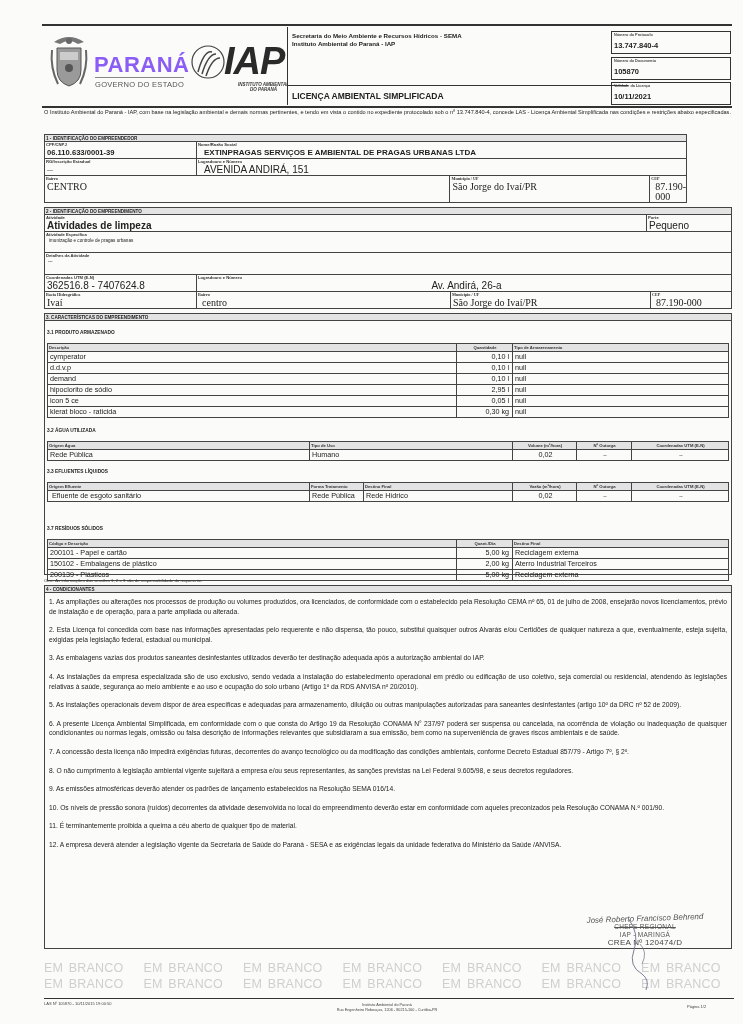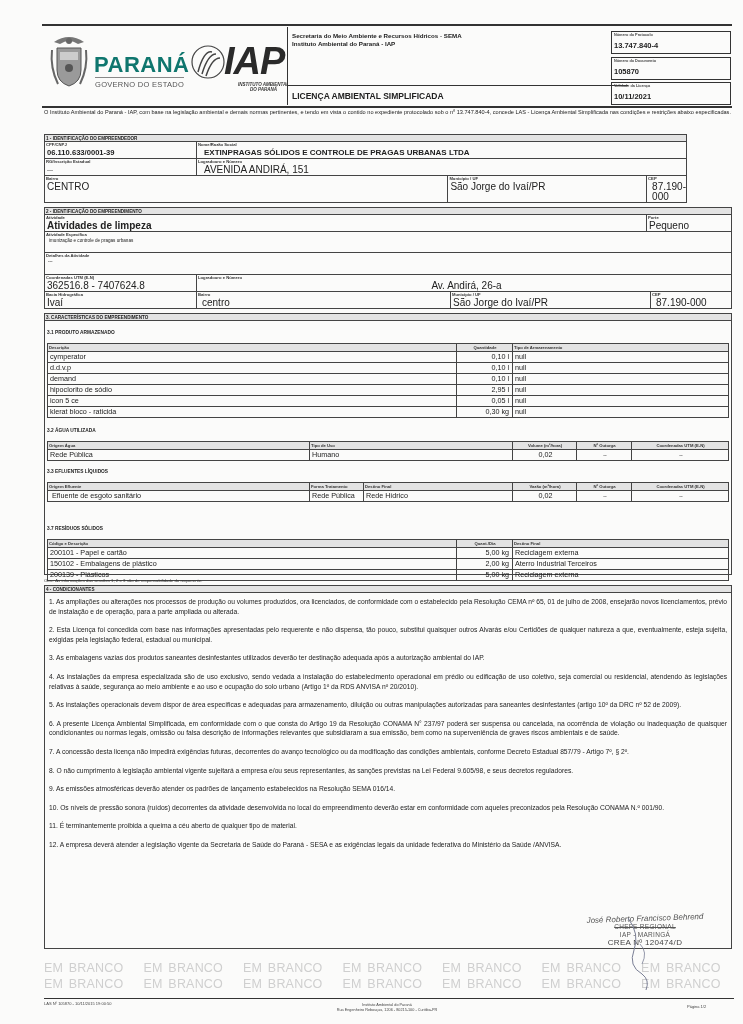--- a/index.html
+++ b/index.html
@@ -6,42 +6,42 @@
   html, body { width: 743px; height: 1024px; background: #fbfbfa; overflow: hidden; }
   body { font-family: "Liberation Sans", sans-serif; color: #1a1a1a; position: relative; }
 
   .page { position: absolute; left: 27px; top: 0; width: 706px; height: 1024px; }
 
   
   .hdr-topline { position: absolute; left: 15px; top: 24px; width: 690px; border-top: 2px solid #333; }
   .hdr-botline { position: absolute; left: 15px; top: 106px; width: 690px; border-top: 2px solid #333; }
   .logo-area { position: absolute; left: 15px; top: 30px; width: 248px; height: 74px; }
   .coat { position: absolute; left: 6px; top: 2px; width: 42px; height: 60px; }
-  .parana-word { position: absolute; left: 52px; top: 22px; font-weight: bold; font-size: 22px; color: #0f766e; letter-spacing: 0.5px; }
+  .parana-word { position: absolute; left: 52px; top: 22px; font-weight: bold; font-size: 22px; color: #8b5cf6; letter-spacing: 0.5px; }
   .parana-sub { position: absolute; left: 53px; top: 47px; font-size: 7.5px; color: #555; border-top: 1px solid #888; padding-top: 2px; letter-spacing: 0.3px; }
   .iap-mark { position: absolute; left: 148px; top: 14px; width: 36px; height: 36px; }
   .iap-word { position: absolute; left: 182px; top: 10px; font-weight: bold; font-style: italic; font-size: 38px; color: #2a2a2a; letter-spacing: -1px; }
   .iap-sub { position: absolute; left: 196px; top: 52px; font-size: 4.5px; font-weight: bold; font-style: italic; color: #333; text-align: center; line-height: 5px; }
 
   .hdr-mid { position: absolute; left: 260px; top: 27px; width: 340px; height: 78px; border-left: 1px solid #333; }
   .hdr-org { position: absolute; left: 4px; top: 5px; font-size: 6.2px; font-weight: bold; line-height: 8px; color: #222; }
   .hdr-divider { position: absolute; left: 0; top: 58px; width: 340px; border-top: 1px solid #333; }
   .hdr-title { position: absolute; left: 4px; top: 64px; font-size: 8.5px; font-weight: bold; color: #222; }
 
   .hdr-box { position: absolute; left: 584px; width: 120px; height: 23px; border: 1px solid #333; }
   .hdr-box .lbl { position: absolute; left: 2px; top: 1px; font-size: 3.8px; font-weight: bold; color: #444; }
   .hdr-box .val { position: absolute; left: 2px; top: 9px; font-size: 7.5px; font-weight: bold; color: #222; }
 
   .intro { position: absolute; left: 17px; top: 109px; width: 688px; font-size: 5.6px; line-height: 7.4px; color: #222; }
 
   
   .sec { position: absolute; left: 17px; border: 1px solid #444; background: transparent; }
   .sec-head { height: 7px; font-size: 4.6px; font-weight: bold; padding-left: 1px; line-height: 7px; background: #e3e3e3; border-bottom: 1px solid #444; color: #222; text-transform: uppercase; }
   .row { display: flex; border-bottom: 1px solid #444; }
-  .row:last-child { border-bottom: none; }
+  .row:last-child { border-bottom: none; font-family: Liberation Serif, serif; }
   .cell { border-right: 1px solid #444; position: relative; }
   .cell:last-child { border-right: none; }
   .cell .lbl { font-size: 4.2px; font-weight: bold; color: #333; padding-left: 1px; line-height: 6px; display: block; }
   .cell .val { font-size: 10px; color: #222; padding-left: 2px; line-height: 10px; display: block; }
   .cell .val.b { font-weight: bold; }
   .cell .val.sm { font-size: 4.6px; line-height: 6px; }
 
   .sub-title { font-size: 4.8px; font-weight: bold; color: #222; margin: 6px 0 1px 2px; text-transform: uppercase; }
   .tbl { margin: 8px 2px; border: 1px solid #444; }
   .tbl .th { display: flex; background: #e3e3e3; border-bottom: 1px solid #444; }
@@ -133,21 +133,21 @@
 
   <div class="sec" style="top:134px; width:643px;">
     <div class="sec-head">1 - IDENTIFICAÇÃO DO EMPREENDEDOR</div>
     <div class="row">
       <div class="cell" style="width:152px;">
         <span class="lbl">CPF/CNPJ</span>
         <span class="val b" style="font-size:7.6px;">06.110.633/0001-39</span>
       </div>
       <div class="cell" style="flex:1;">
         <span class="lbl">Nome/Razão Social</span>
-        <span class="val b" style="padding-left:7px; font-size:8px;">EXTINPRAGAS SÓLIDOS E CONTROLE DE PRAGAS URBANAS LTDA</span>
+        <span class="val b" style="padding-left:7px; font-size:8px;">EXTINPRAGAS SERVIÇOS E AMBIENTAL DE PRAGAS URBANAS LTDA</span>
       </div>
     </div>
     <div class="row">
       <div class="cell" style="width:152px;">
         <span class="lbl">RG/Inscrição Estadual</span>
         <span class="val" style="font-size:6px;">---</span>
       </div>
       <div class="cell" style="flex:1;">
         <span class="lbl">Logradouro e Número</span>
         <span class="val" style="padding-left:7px;">AVENIDA ANDIRÁ, 151</span>

